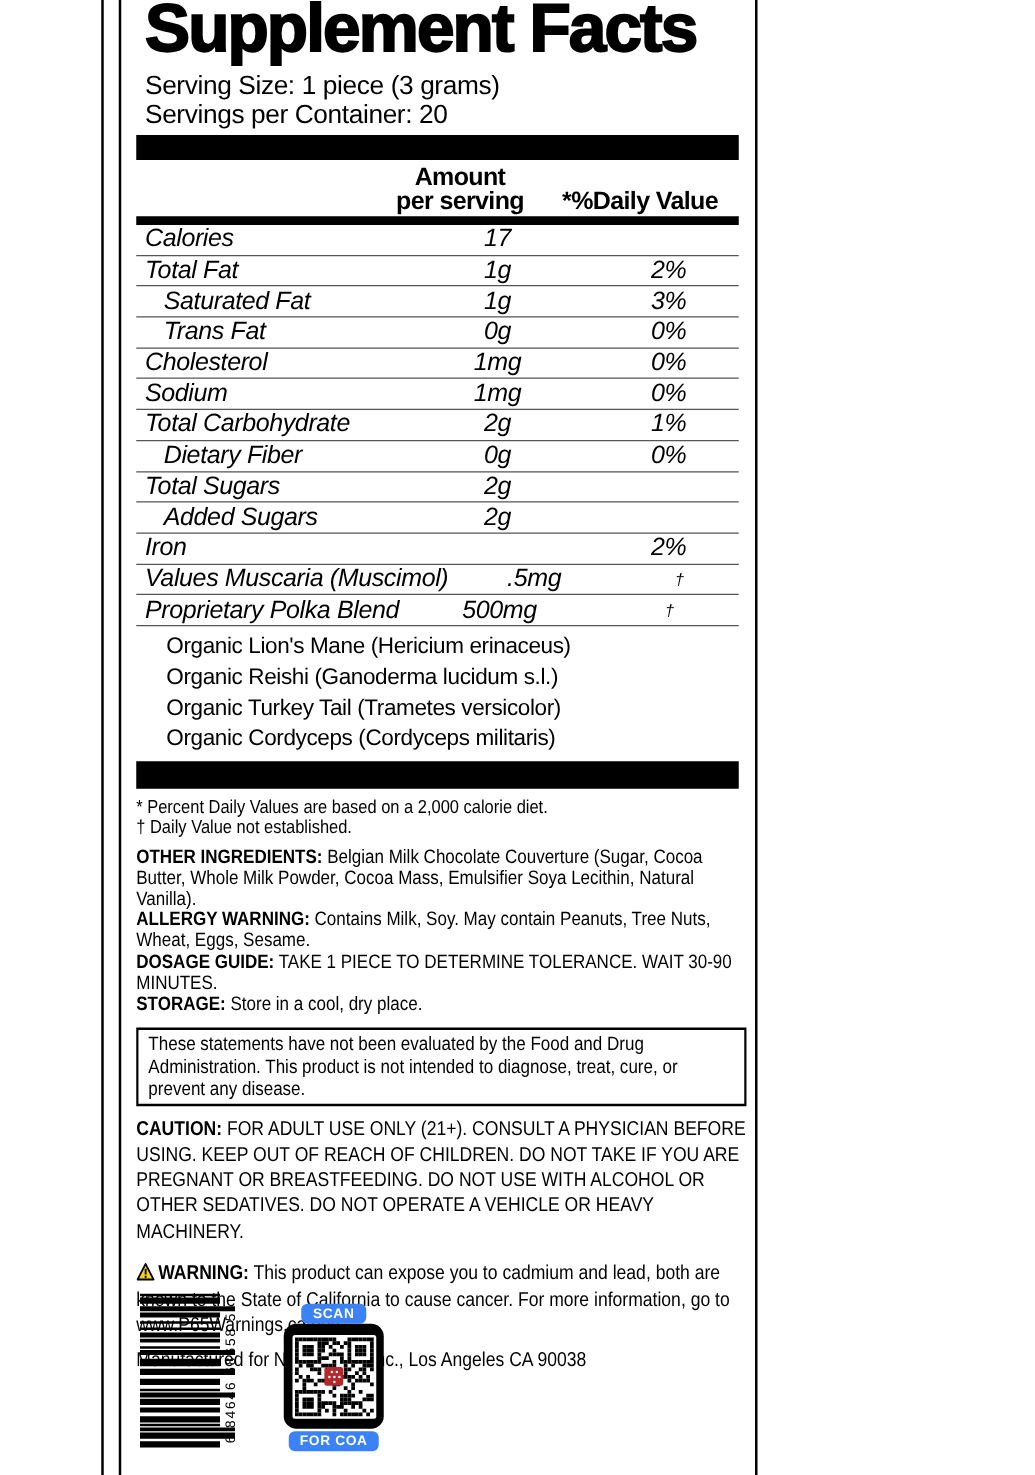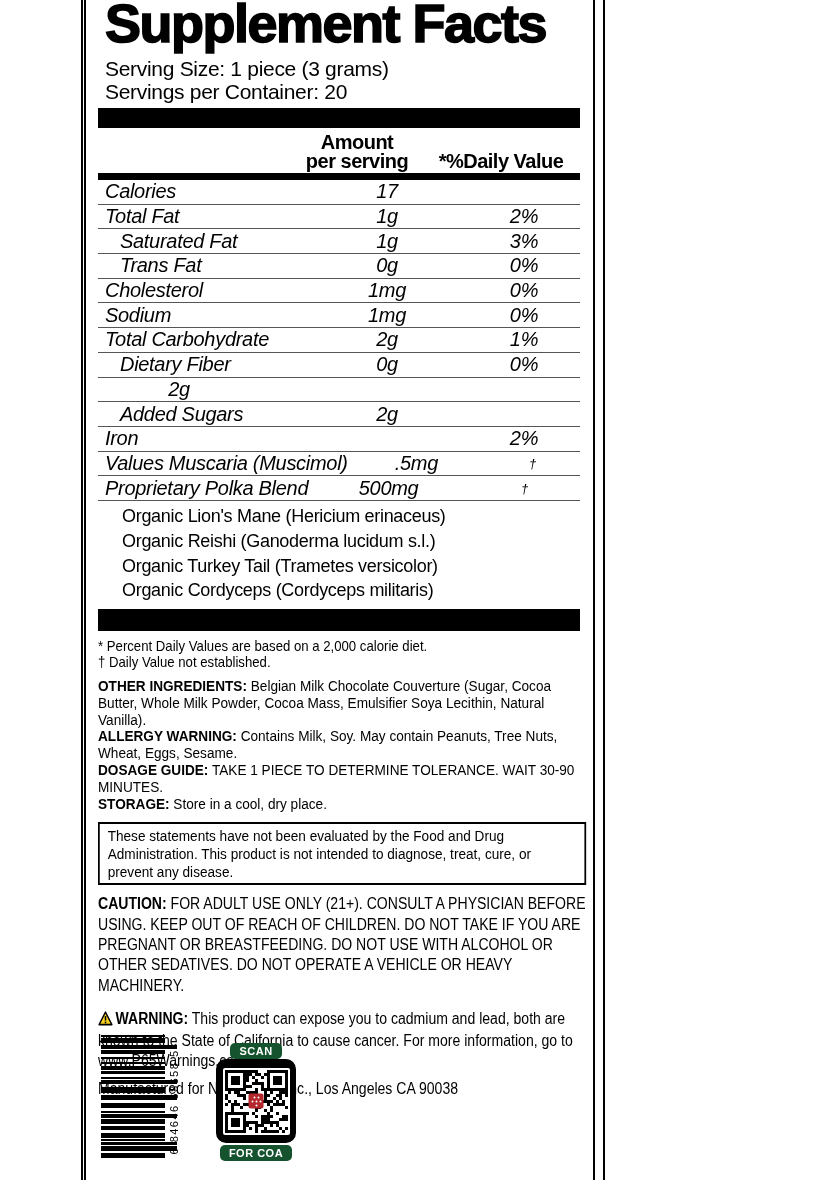--- a/index.html
+++ b/index.html
@@ -7,21 +7,21 @@
        font-family:"Liberation Sans",sans-serif;color:#000;
        -webkit-font-smoothing:antialiased;}
   .page{position:relative;width:828px;height:1180px;background:#fff;}
 
   
   .die-line{position:absolute;top:0;height:1180px;width:1.5px;background:#000;}
   .die-left{left:81px;}
   .die-right{left:603px;}
 
   
-  .label-box{position:absolute;left:84px;top:0;width:511px;height:1180px;
+  .label-box{position:absolute;left:95px;top:0;width:511px;height:1180px;
              border-left:2.5px solid #000;border-right:2.5px solid #000;
              box-sizing:border-box;padding:0 13px 0 12px;background:#fff;}
 
   .title{margin:-6px 0 0 7px;font-size:54px;line-height:58px;font-weight:700;
          letter-spacing:-1.5px;-webkit-text-stroke:1.6px #000;white-space:nowrap;}
   .serving{margin:5px 0 0 7px;font-size:21px;line-height:23px;letter-spacing:-0.3px;}
   .serving div{white-space:nowrap;}
 
   .bar{background:#000;}
   .bar1{height:20px;margin-top:5px;}
@@ -64,21 +64,21 @@
   .bc-bars{position:absolute;left:0;top:0;width:64px;}
   .bc-bar{background:#000;width:64px;}
   .bc-bar.long{width:76px;}
   .bc-digits{position:absolute;left:64px;top:0;width:18px;height:133px;}
   .bc-digits span{position:absolute;left:50%;top:50%;
                   transform:translate(-50%,-50%) rotate(-90deg);
                   white-space:nowrap;font-size:11px;letter-spacing:1.5px;}
 
   
   .qr-wrap{position:absolute;left:130px;top:1041px;width:80px;text-align:center;}
-  .qr-tab{display:inline-block;background:#14532d;color:#fff;font-weight:700;
+  .qr-tab{display:inline-block;background:#3b82f6;color:#fff;font-weight:700;
           font-size:11px;letter-spacing:0.5px;padding:2px 9px 2px;border-radius:5px;
           position:relative;z-index:2;white-space:nowrap;}
   .qr-tab.top{margin-bottom:-5px;}
   .qr-tab.bottom{margin-top:-6px;}
   .qr-frame{position:relative;z-index:1;width:80px;height:84px;background:#000;
             border-radius:10px;display:flex;align-items:center;justify-content:center;}
   .qr-inner{width:67px;height:67px;background:#fff;border-radius:2px;
             display:flex;align-items:center;justify-content:center;position:relative;}
   .qr-grid{display:grid;grid-template-columns:repeat(21,3px);grid-template-rows:repeat(21,3px);}
   .qc{width:3px;height:3px;}
@@ -153,20 +153,21 @@
           <span class="nm">Total Carbohydrate</span>
           <span class="amt">2g</span>
           <span class="dv">1%</span>
         </div>
         <div class="frow indent">
           <span class="nm">Dietary Fiber</span>
           <span class="amt">0g</span>
           <span class="dv">0%</span>
         </div>
         <div class="frow">
+          <span class="nm">Total Sugars</span>
           <span class="amt">2g</span>
           <span class="dv"></span>
         </div>
         <div class="frow indent">
           <span class="nm">Added Sugars</span>
           <span class="amt">2g</span>
           <span class="dv"></span>
         </div>
         <div class="frow">
           <span class="nm">Iron</span>

